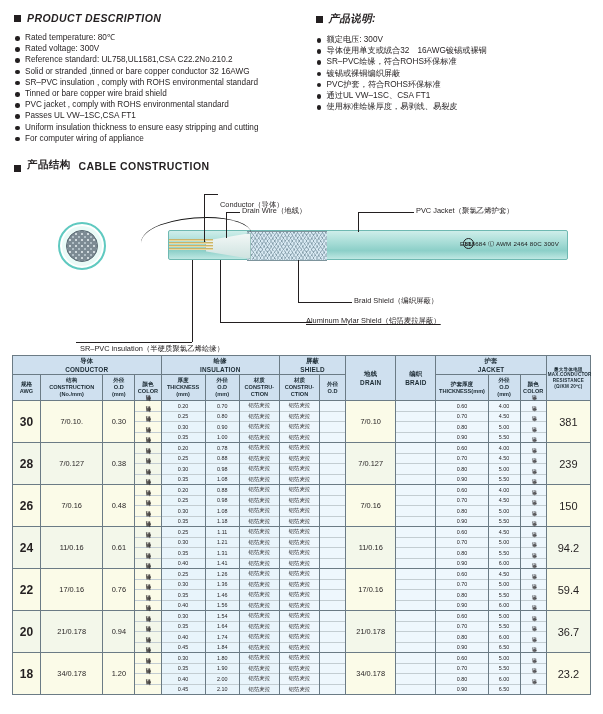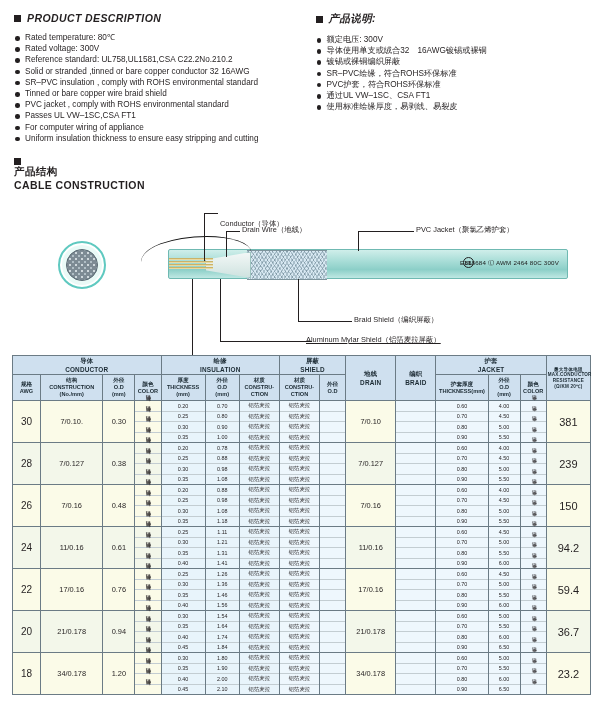--- a/index.html
+++ b/index.html
@@ -32,21 +32,21 @@
     white-space:nowrap;
   }
   .spec-list li:before {
     content:""; position:absolute; left:1px; top:4px;
     width:4.5px; height:4.5px; border-radius:50%; background:#231f20;
   }
 
   
   .cc-title {
     font-size:10.5px; font-weight:bold; letter-spacing:0.4px;
-    margin:14px 0 2px 14px; display:flex; align-items:flex-start;flex-direction:column;
+    margin:14px 0 2px 14px; display:flex; align-items:flex-end;
   }
   .diagram {
     position:relative; height:160px; margin:0 8px;
   }
 
   
   .xsec {
     position:absolute; left:50px; top:48px; width:48px; height:48px;
     border-radius:50%; background:#eafaf7;
     border:2.5px solid #5fc9c0;
@@ -122,21 +122,21 @@
   thead tr.g1 th {
     background:#cfe0ef; font-size:6.4px; height:16px; color:#1b2a33;
     letter-spacing:0.2px;
   }
   thead tr.g2 th {
     background:#cfe0ef; font-size:5.6px; height:26px; color:#1b2a33;
     line-height:7px; padding:1px;
   }
   tbody td { font-size:7.2px; height:42px; background:#fbfbe8; }
   tbody tr:nth-child(even) td { background:#f3f7ea; }
-  td.awg { font-size:10px; }
+  td.awg { font-size:12px;font-weight:bold; }
   td.num { font-size:7.4px; }
   td.amp { font-size:11px; }
   td.cellgrid { padding:0; }
   .stack { display:flex; flex-direction:column; height:100%; }
   .stack > div {
     flex:1; display:flex; align-items:center; justify-content:center;
     font-size:5.4px; border-bottom:1px solid #c3cdd2; white-space:nowrap;
   }
   .stack > div:last-child { border-bottom:none; }
   .ins-col .stack > div { background:#e8f4fb; }
@@ -167,35 +167,35 @@
       </div>
       <ul class="spec-list">
         <li>Rated temperature: 80℃</li>
         <li>Rated voltage: 300V</li>
         <li>Reference standard: UL758,UL1581,CSA C22.2No.210.2</li>
         <li>Solid or stranded ,tinned or bare copper conductor 32&nbsp;16AWG</li>
         <li>SR–PVC insulation , comply with ROHS environmental standard</li>
         <li>Tinned or bare copper wire braid shield</li>
         <li>PVC jacket , comply with ROHS environmental standard</li>
         <li>Passes UL VW–1SC,CSA FT1</li>
+        <li>Uniform insulation thickness to ensure easy stripping and cutting</li>
         <li>For computer wiring of appliance</li>
-        <li>Uniform insulation thickness to ensure easy stripping and cutting</li>
       </ul>
     </div>
 
     <div class="spec-col right">
       <div class="spec-title">
         <span class="sq"></span>
         <span>产品说明:</span>
       </div>
       <ul class="spec-list">
         <li>额定电压: 300V</li>
         <li>导体使用单支或绒合32　16AWG镀锡或裸铜</li>
+        <li>SR–PVC绘缘，符合ROHS环保标准</li>
         <li>镀锡或裸铜编织屏蔽</li>
-        <li>SR–PVC绘缘，符合ROHS环保标准</li>
         <li>PVC护套，符合ROHS环保标准</li>
         <li>通过UL VW–1SC、CSA FT1</li>
         <li>使用标准绘缘厚度，易剥线、易裂皮</li>
       </ul>
     </div>
   </div>
 
   <div class="cc-title">
     <span class="sq"></span>
     <span>产品结构</span>

